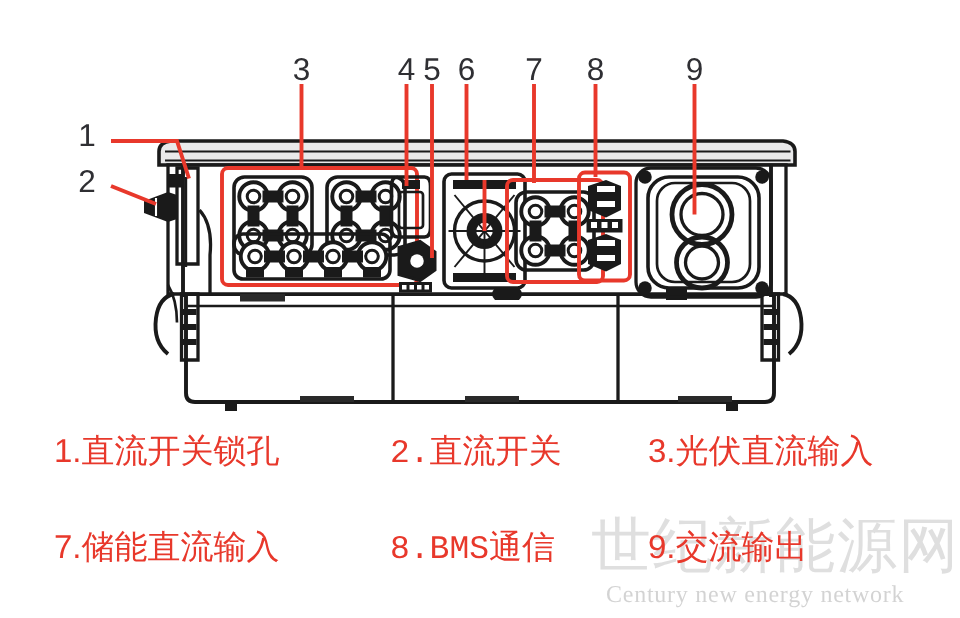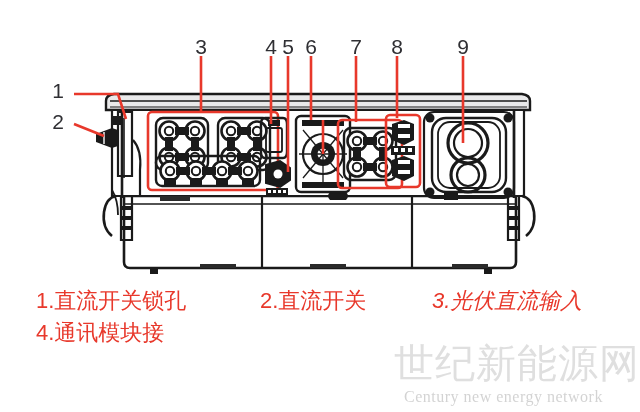--- a/index.html
+++ b/index.html
@@ -55,22 +55,22 @@
     height: 32px;
   }
   .cap-item {
     color: #e8382b;
     font-size: 22px;
     font-family: "Liberation Sans", "DejaVu Sans", sans-serif;
     white-space: nowrap;
     letter-spacing: 0px;
   }
   .cap-c1 { width: 224px; }
-  .cap-c2 { width: 172px; }
-  .cap-c3 { width: 184px; font-style: italic; }
+  .cap-c2 { width: 172px; font-family: Liberation Mono, monospace; }
+  .cap-c3 { width: 184px; }
 
   
   #watermark {
     position: absolute;
     left: 394px;
     top: 330px;
     width: 242px;
     height: 80px;
     pointer-events: none;
   }
@@ -291,17 +291,21 @@
     <div class="wm-en">Century new energy network</div>
   </div>
 
   <div id="captions">
     <div class="cap-row">
       <span class="cap-item cap-c1">1.直流开关锁孔</span>
       <span class="cap-item cap-c2">2.直流开关</span>
       <span class="cap-item cap-c3">3.光伏直流输入</span>
     </div>
     <div class="cap-row">
-      <span class="cap-item cap-c1">4.通讯模块接</span>
+    </div>
+    <div class="cap-row">
+      <span class="cap-item cap-c1">7.储能直流输入</span>
+      <span class="cap-item cap-c2">8.BMS通信</span>
+      <span class="cap-item cap-c3">9.交流输出</span>
     </div>
   </div>
 
 </div>
 
 </body></html>

